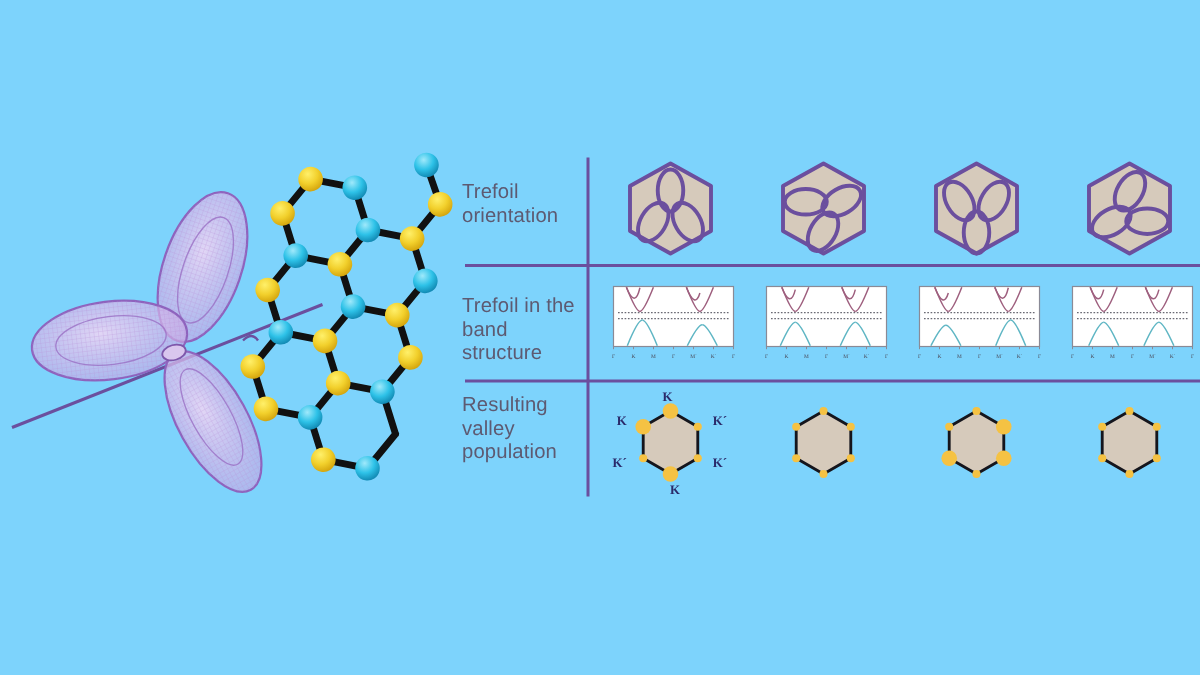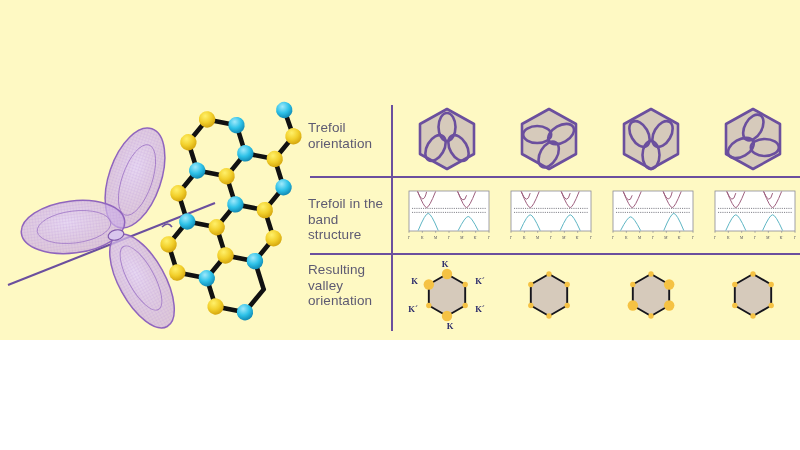--- a/index.html
+++ b/index.html
@@ -1,18 +1,18 @@
 <!DOCTYPE html>
 <html><head>
 <meta charset="utf-8">
 <style>
   html,body{margin:0;padding:0;background:#ffffff;}
   body{width:800px;height:450px;position:relative;overflow:hidden;
        font-family:"Liberation Sans",sans-serif;}
-  #figure{position:absolute;left:0;top:0;width:800px;height:340px;background:#fef9c3;}
+  #figure{position:absolute;left:0;top:0;width:800px;height:450px;background:#7dd3fc;}
 
   .row-label{position:absolute;color:#5d5a72;font-size:13.5px;line-height:15.5px;
              font-family:"Liberation Sans",sans-serif;letter-spacing:.1px;white-space:pre-line;}
   #lbl-trefoil{left:308px;top:120px;width:78px;}
   #lbl-band{left:308px;top:196px;width:82px;}
   #lbl-valley{left:308px;top:262px;width:80px;}
 
   .divider{position:absolute;background:#6b4f9e;}
   #v-div{left:391px;top:105px;width:2px;height:226px;}
   #h-div-1{left:310px;top:176px;width:490px;height:2px;}
@@ -112,21 +112,21 @@
     </g>
   </svg>
 
   <div class="row-label" id="lbl-trefoil">Trefoil
 orientation</div>
   <div class="row-label" id="lbl-band">Trefoil in the
 band
 structure</div>
   <div class="row-label" id="lbl-valley">Resulting
 valley
-orientation</div>
+population</div>
 
   <div class="divider" id="v-div"></div>
   <div class="divider" id="h-div-1"></div>
   <div class="divider" id="h-div-2"></div>
 
   <div class="cell trefoil-cell" style="left:414px;">
     <svg width="66" height="66" viewBox="0 0 66 66">
       <polygon points="33,3 60,18 60,48 33,63 6,48 6,18" fill="#d6cabb" stroke="#6b4f9e" stroke-width="2.6" stroke-linejoin="round"></polygon>
       <g fill="none" stroke="#6b4f9e" stroke-width="2.6" transform="rotate(0 33 35)">
         <ellipse cx="33" cy="21" rx="8.5" ry="14"></ellipse>

